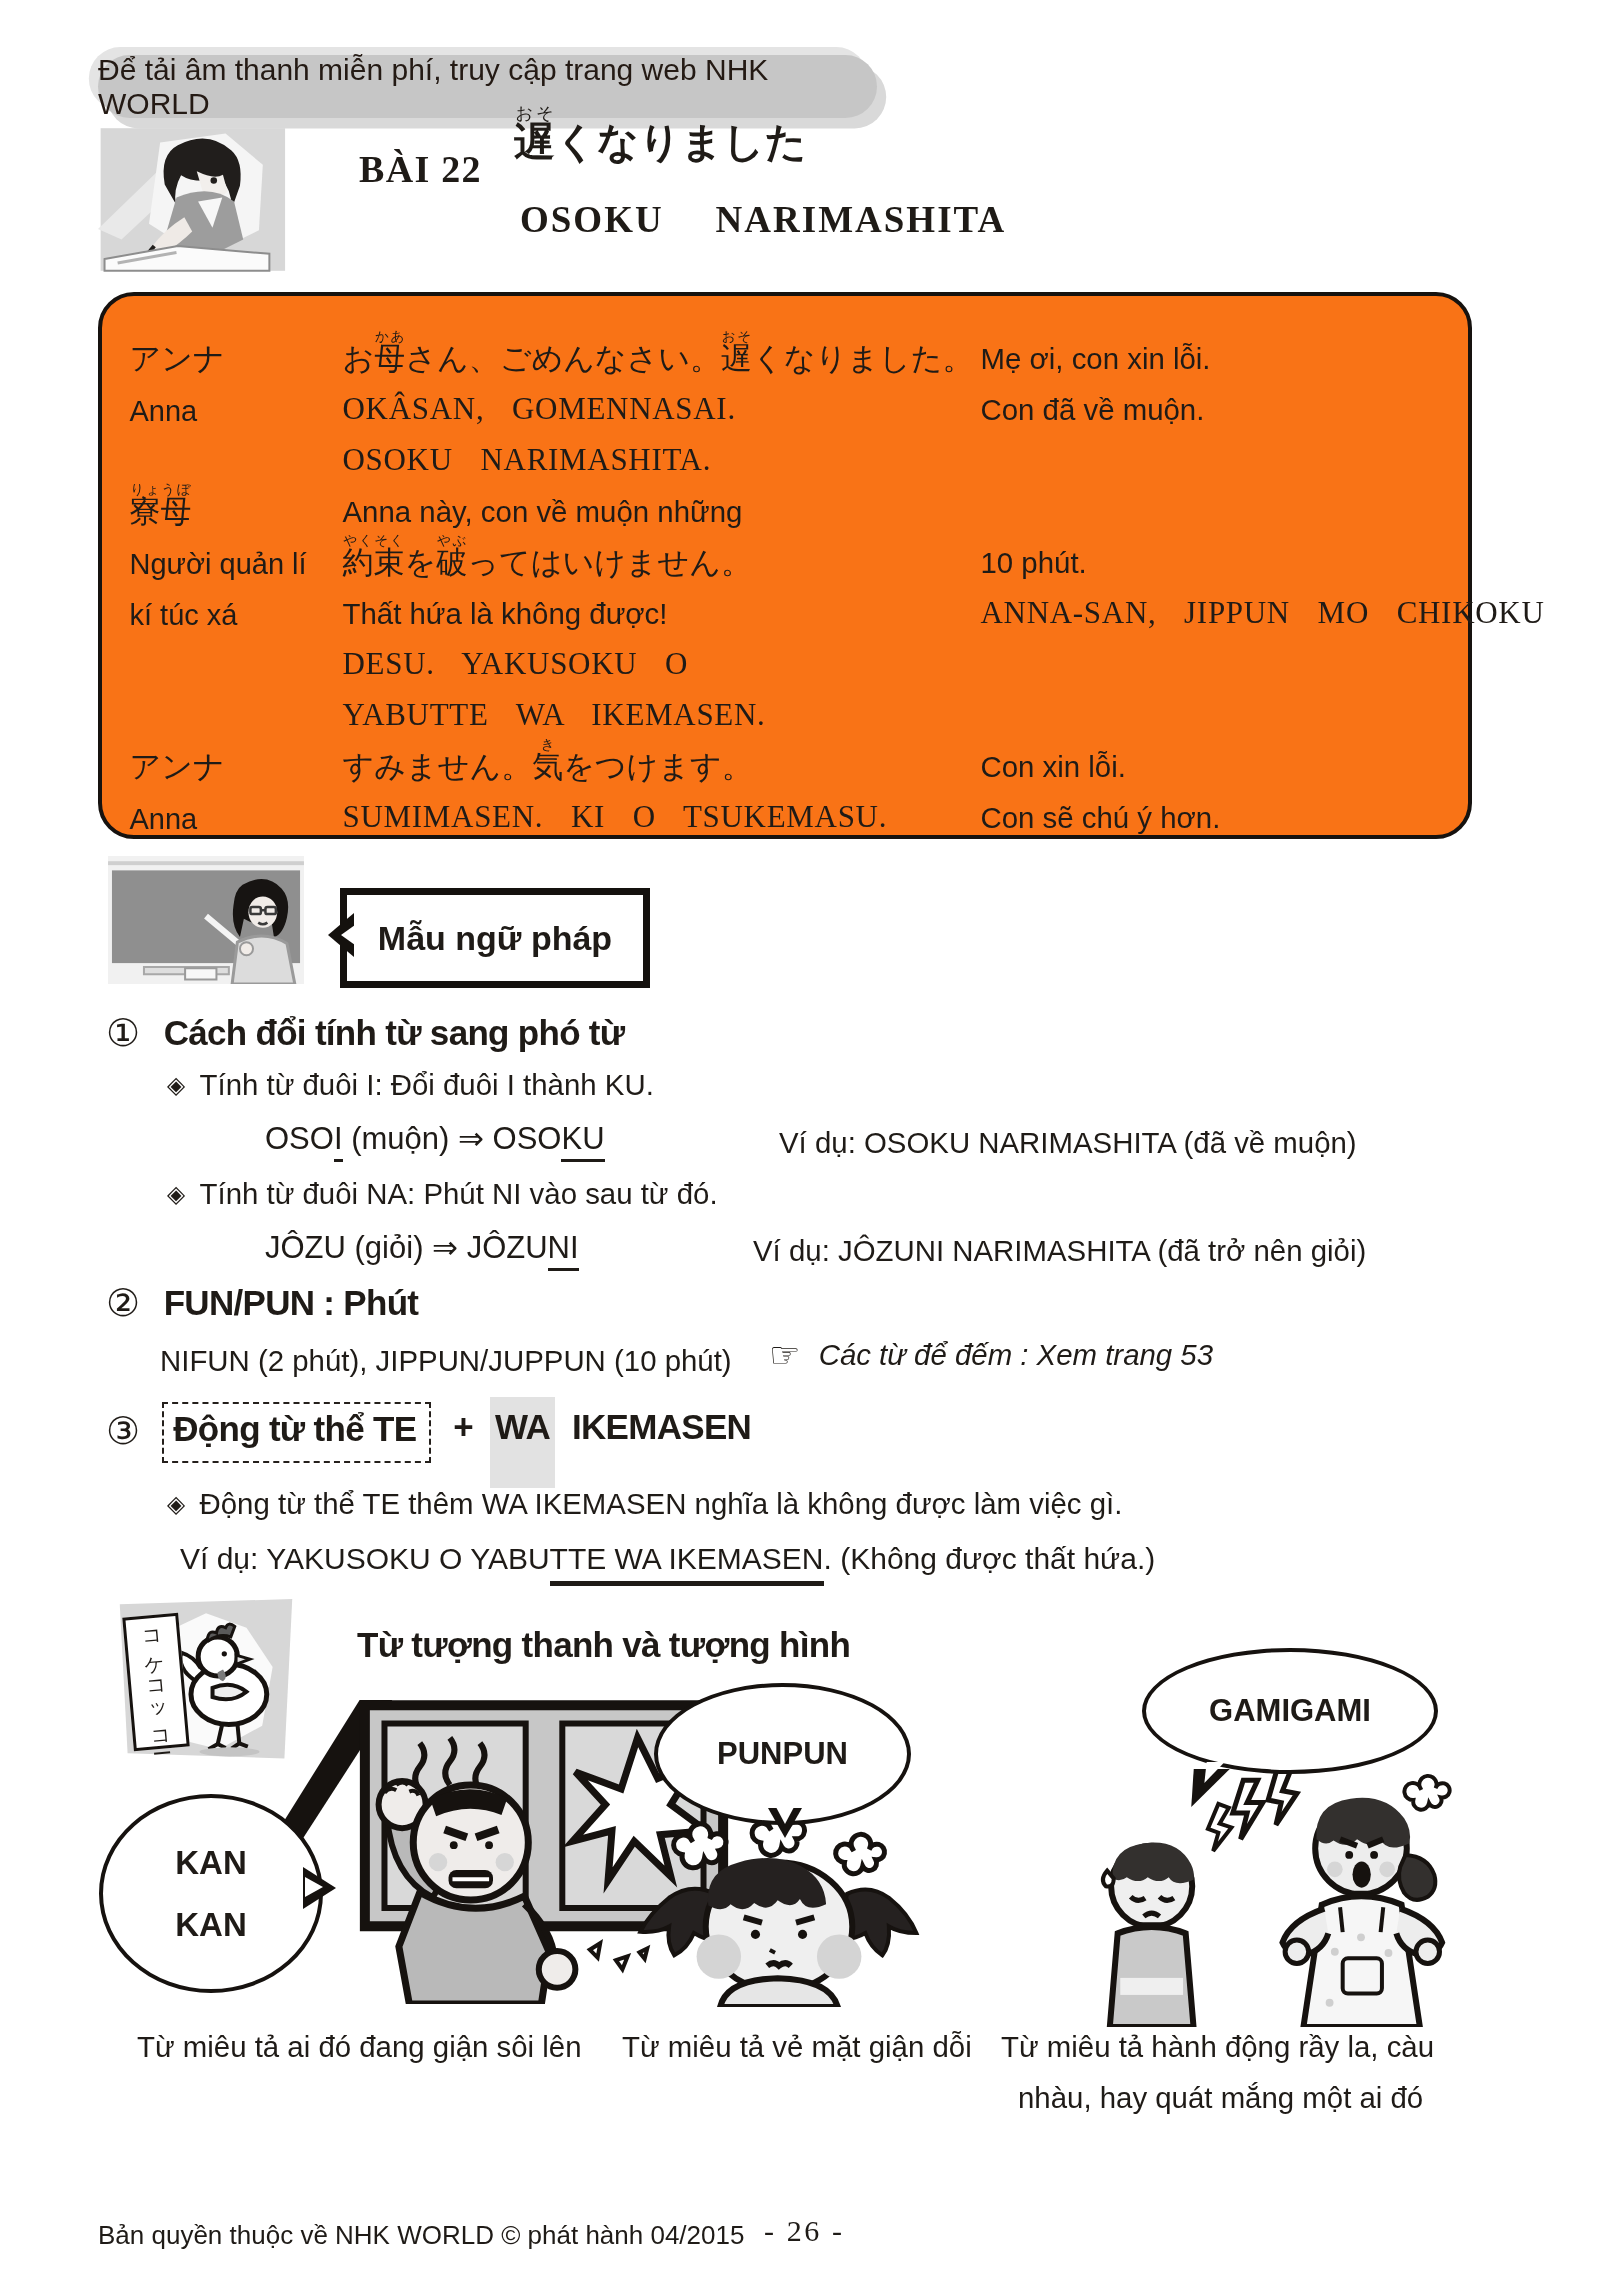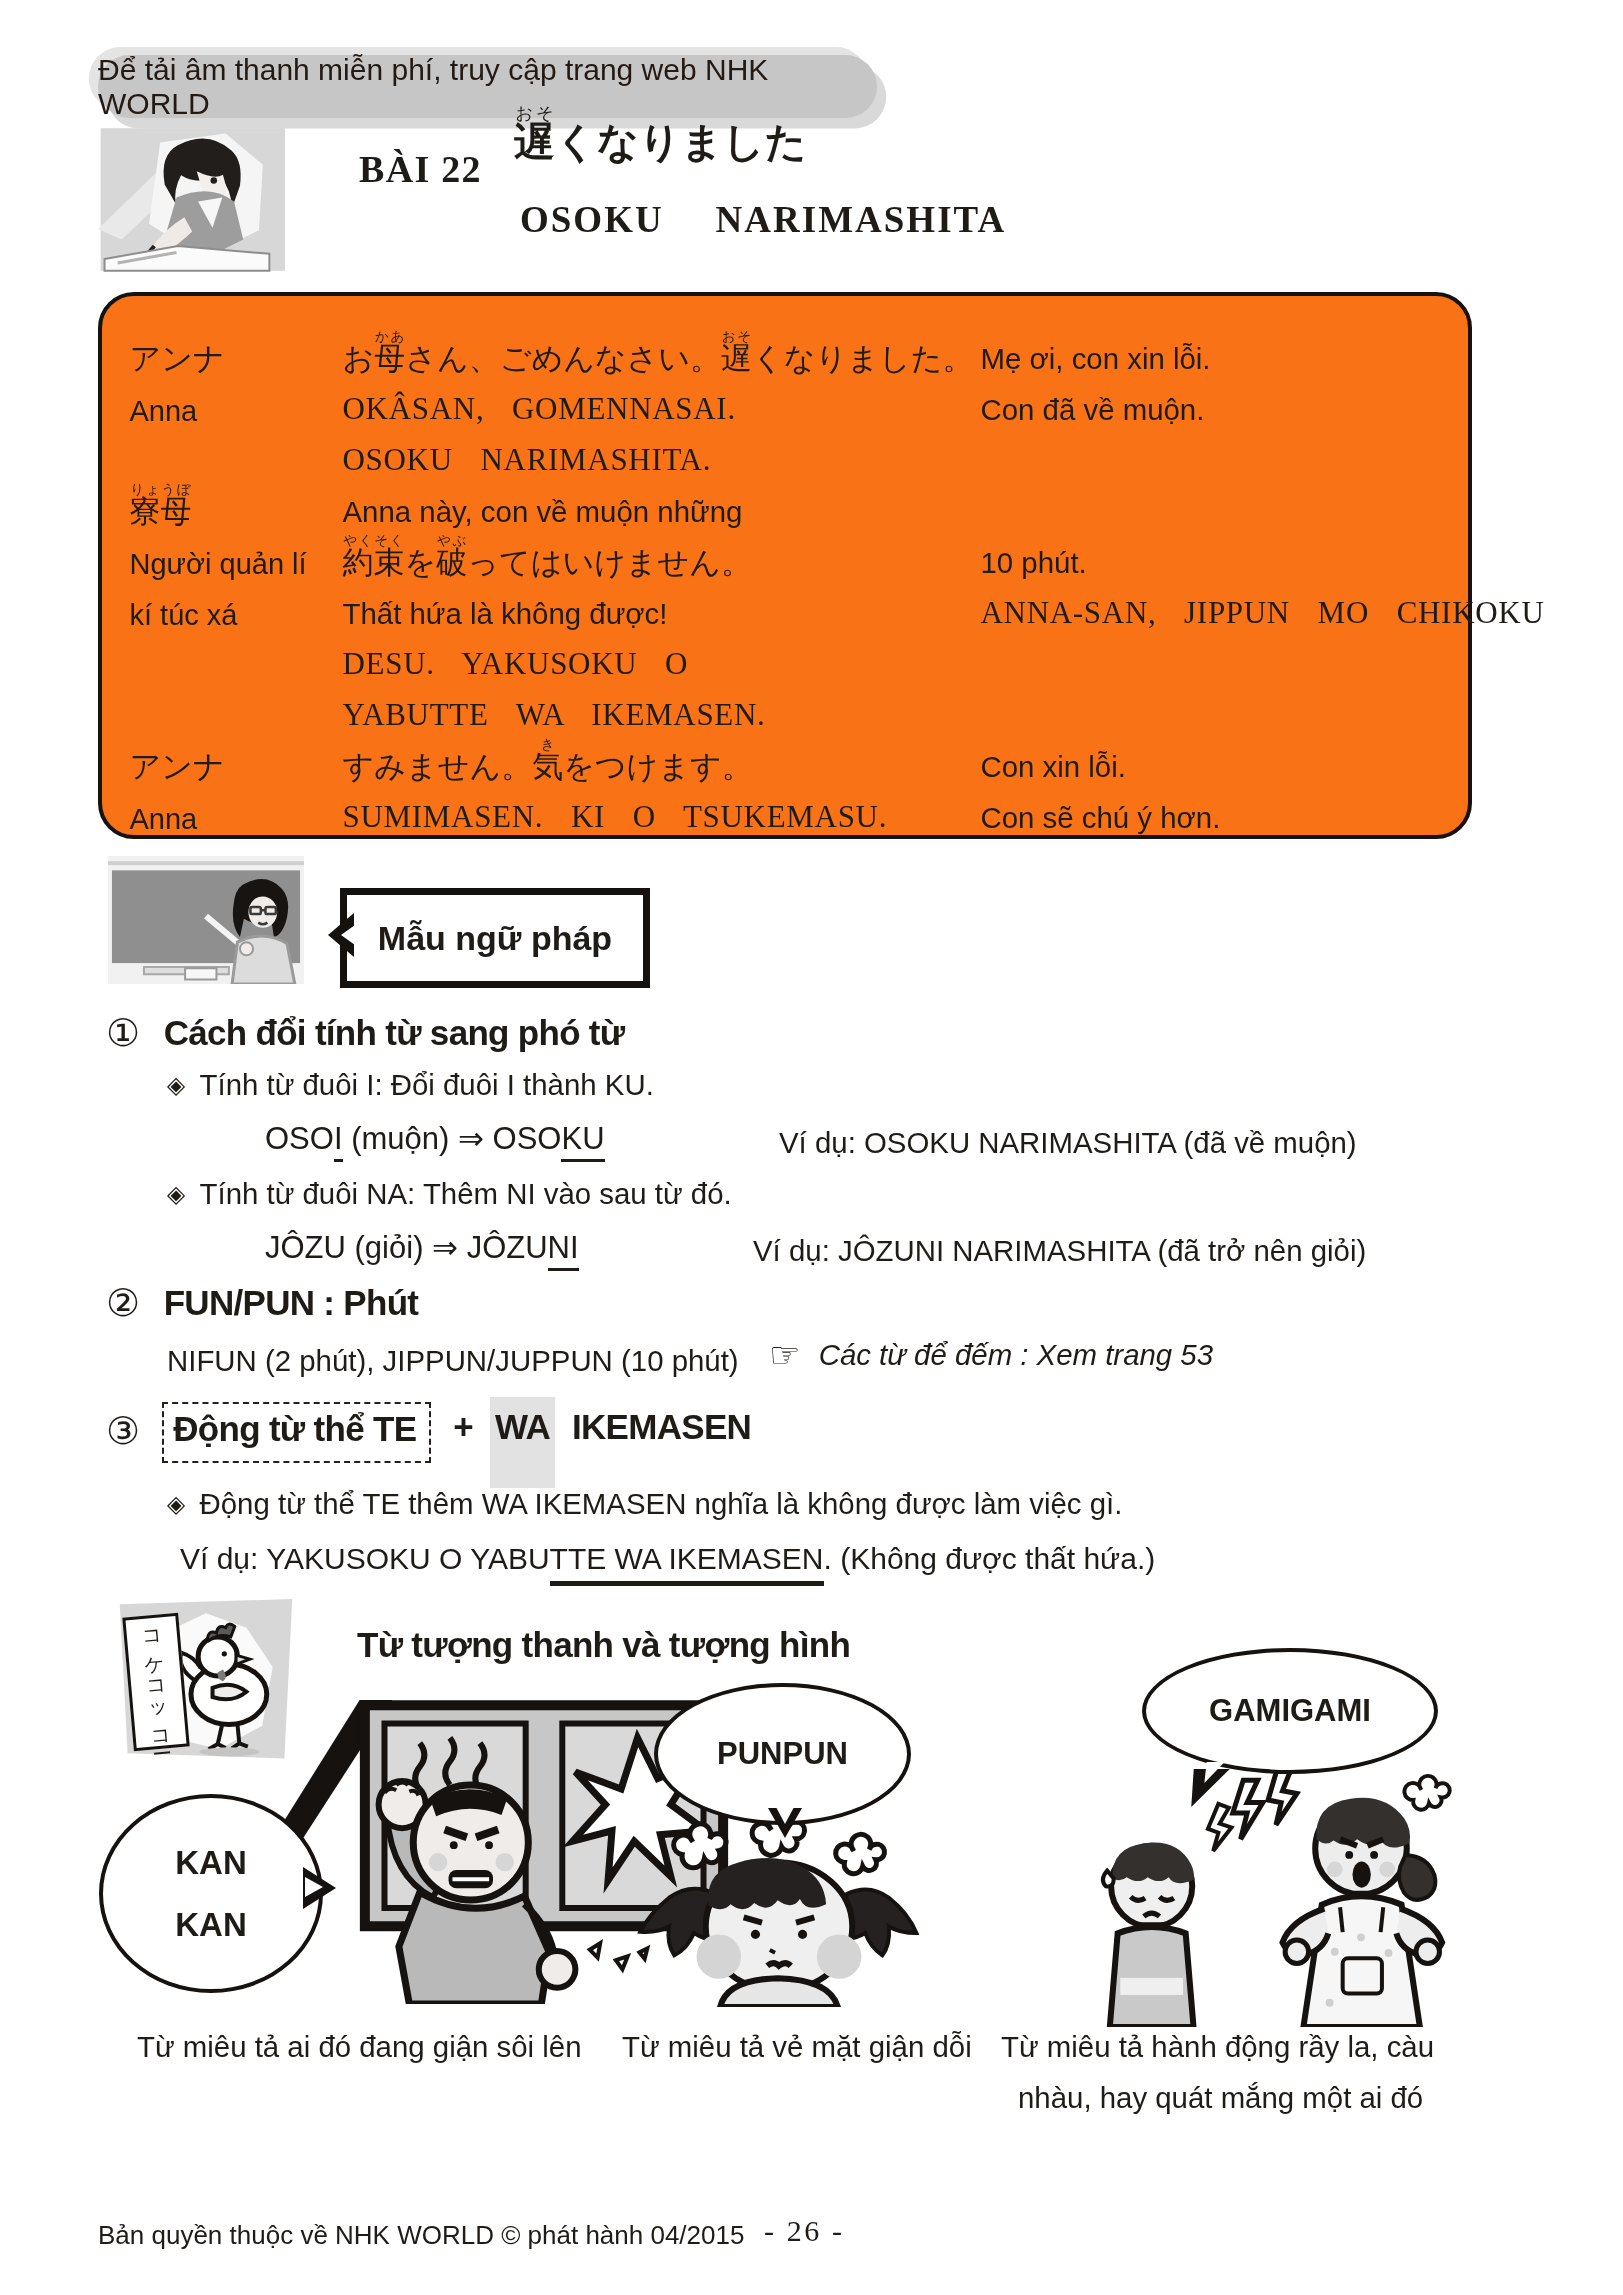--- a/index.html
+++ b/index.html
@@ -196,30 +196,30 @@
     <span class="sec-title">Cách đổi tính từ sang phó từ</span>
   </div>
   <div class="abs bullet-line" style="left:167px;top:1068px">
     <span class="bullet-glyph">◈</span>
     <span>Tính từ đuôi I: Đổi đuôi I thành KU.</span>
   </div>
   <div class="abs ex-line" style="left:265px;top:1120px"><span>OSO</span><span class="u">I</span><span> (muộn) ⇒ OSO</span><span class="u">KU</span></div>
   <div class="abs ex-note" style="left:779px;top:1126px">Ví dụ: OSOKU NARIMASHITA (đã về muộn)</div>
   <div class="abs bullet-line" style="left:167px;top:1177px">
     <span class="bullet-glyph">◈</span>
-    <span>Tính từ đuôi NA: Thêm NI vào sau từ đó.</span>
+    <span>Tính từ đuôi NA: Phút NI vào sau từ đó.</span>
   </div>
   <div class="abs ex-line" style="left:265px;top:1229px"><span>JÔZU (giỏi)  ⇒ JÔZU</span><span class="u">NI</span></div>
   <div class="abs ex-note" style="left:753px;top:1234px">Ví dụ: JÔZUNI NARIMASHITA (đã trở nên giỏi)</div>
 
   <div class="abs sec-head" style="left:106px;top:1281px">
     <span class="sec-num">②</span>
     <span class="sec-title">FUN/PUN : Phút</span>
   </div>
-  <div class="abs ex-note" style="left:167px;top:1344px">NIFUN (2 phút), JIPPUN/JUPPUN (10 phút)</div>
+  <div class="abs ex-note" style="left:160px;top:1344px">NIFUN (2 phút), JIPPUN/JUPPUN (10 phút)</div>
   <div class="abs ref-line" style="left:769px;top:1335px">
     <span class="ref-icon">☞</span>
     <span class="ref-text">Các từ để đếm : Xem trang 53</span>
   </div>
 
   <div class="abs s3-head" style="left:106px;top:1402px">
     <span class="sec-num" style="padding-top:6.5px">③</span>
     <span class="dashed-box sec-title">Động từ thể TE</span>
     <span class="s3-rest">+</span>
     <span class="s3-rest wa-hl">WA</span>

